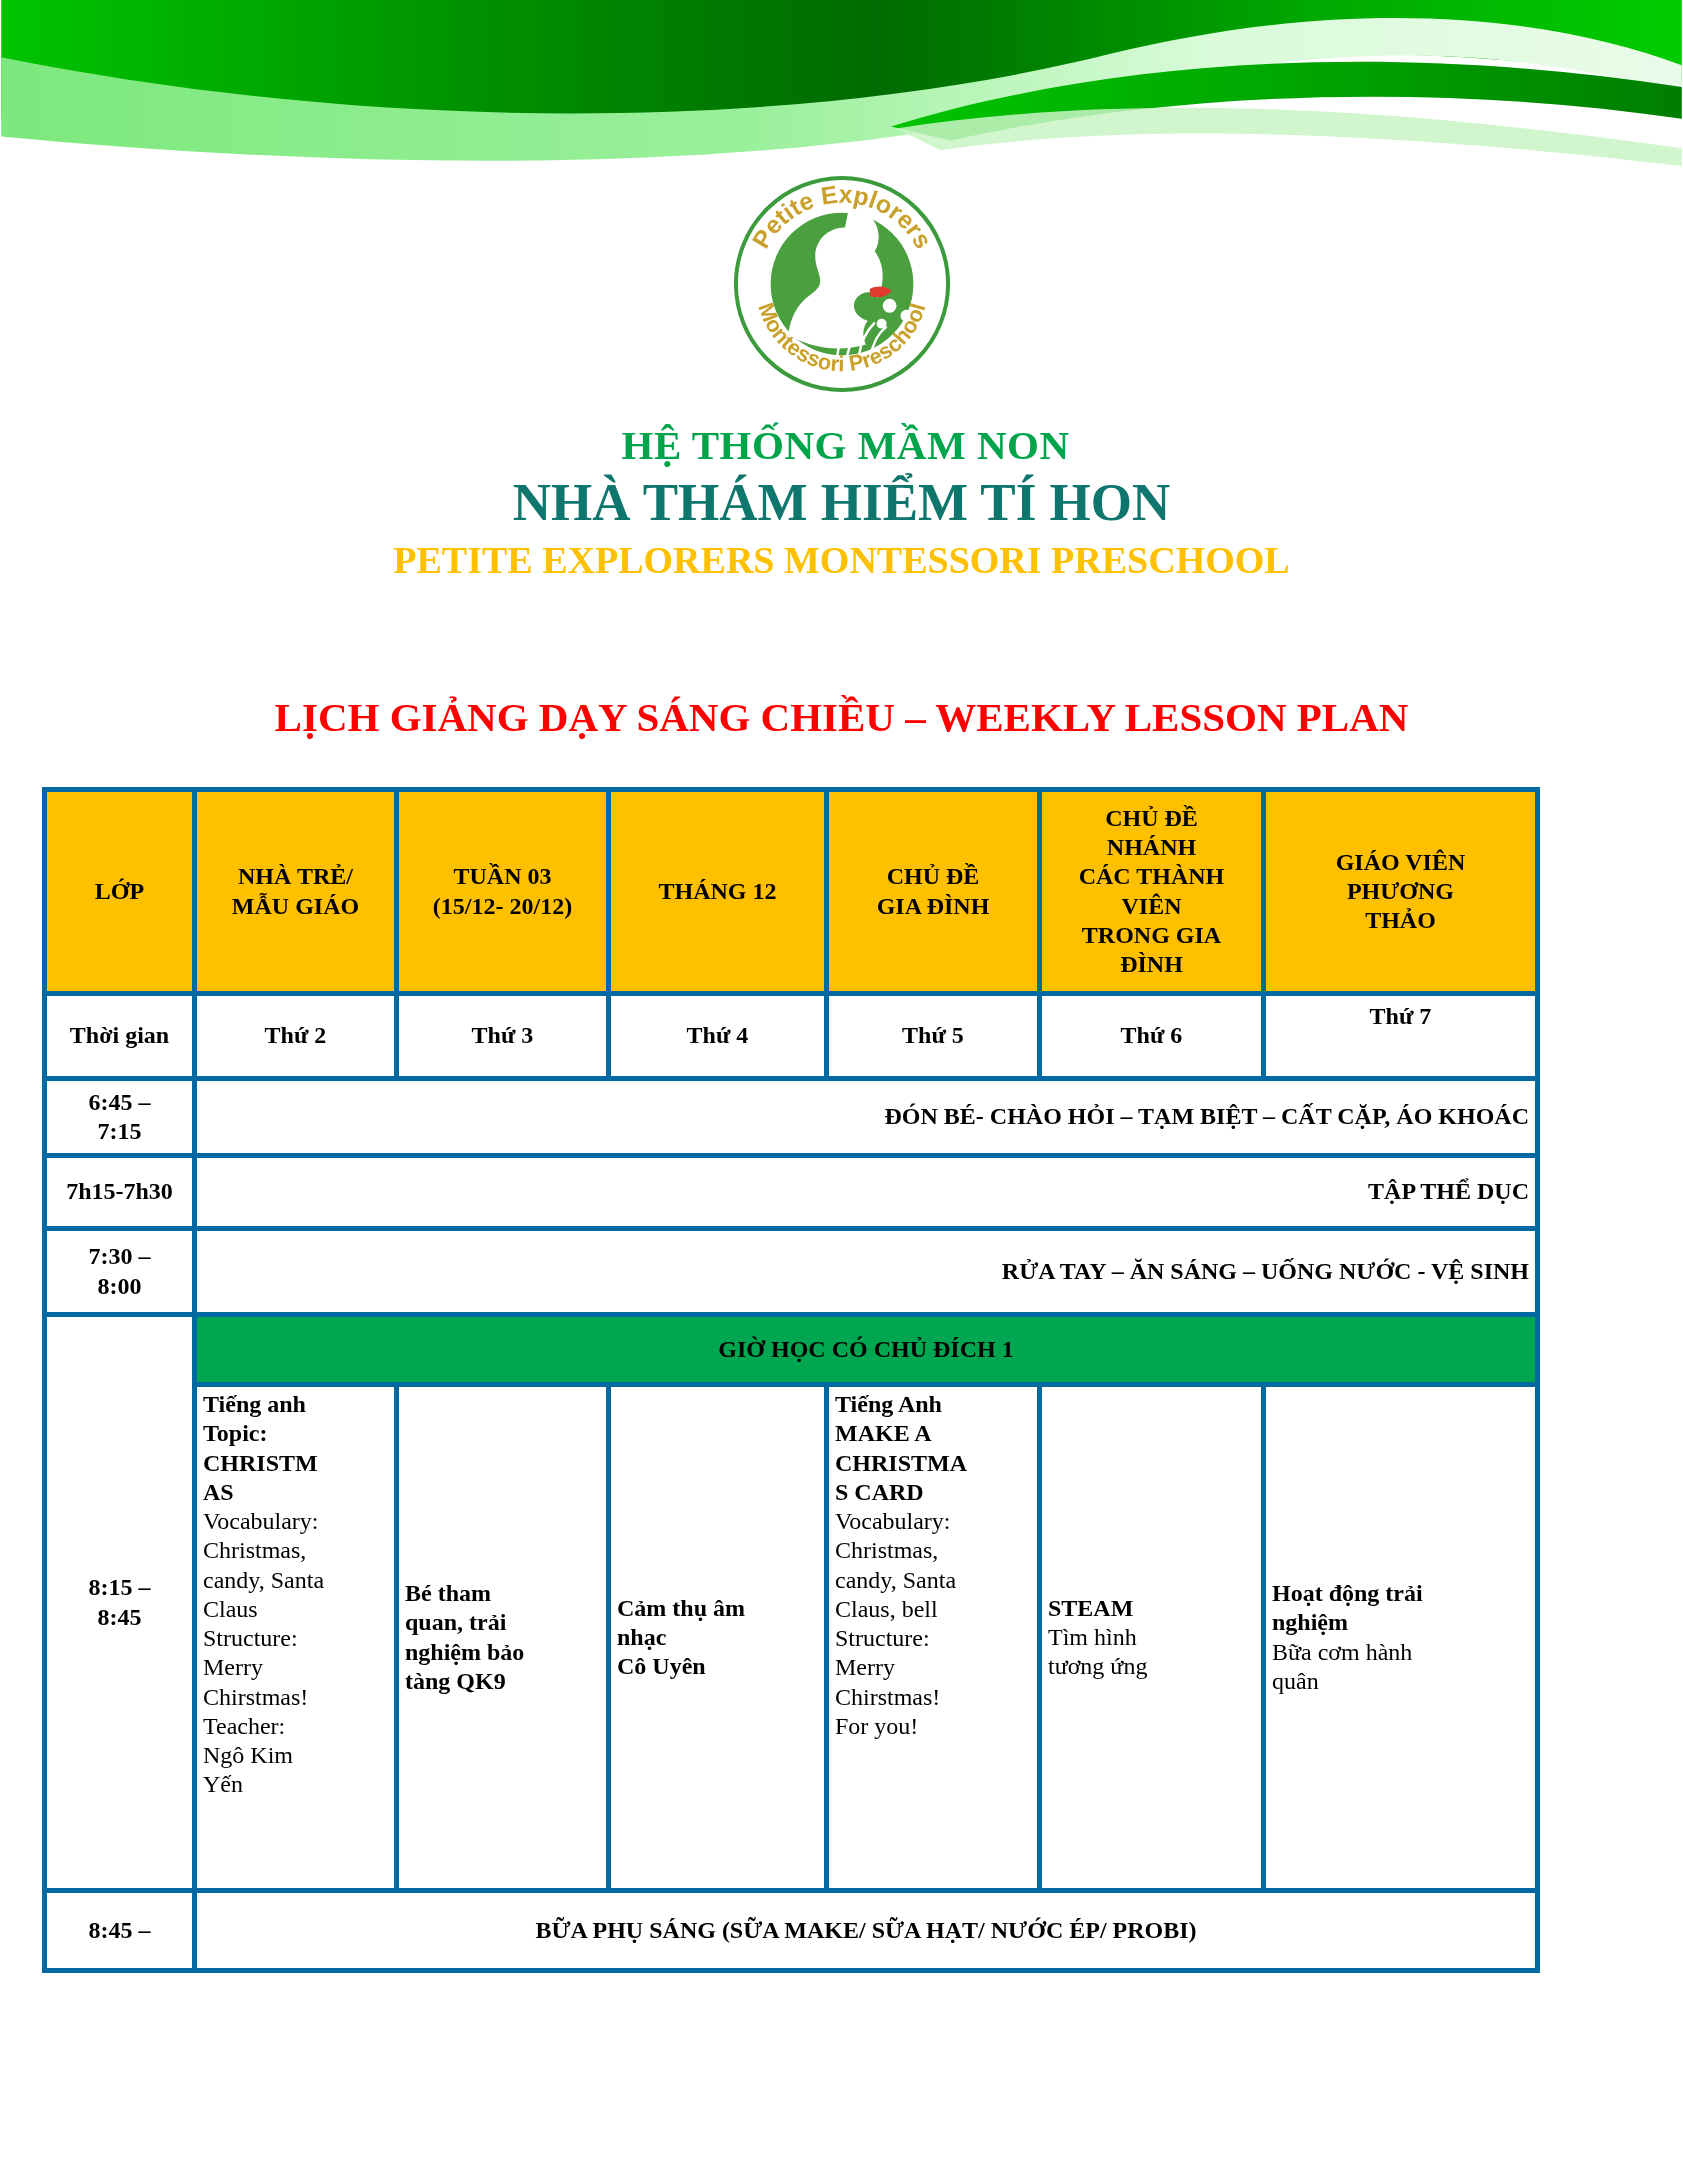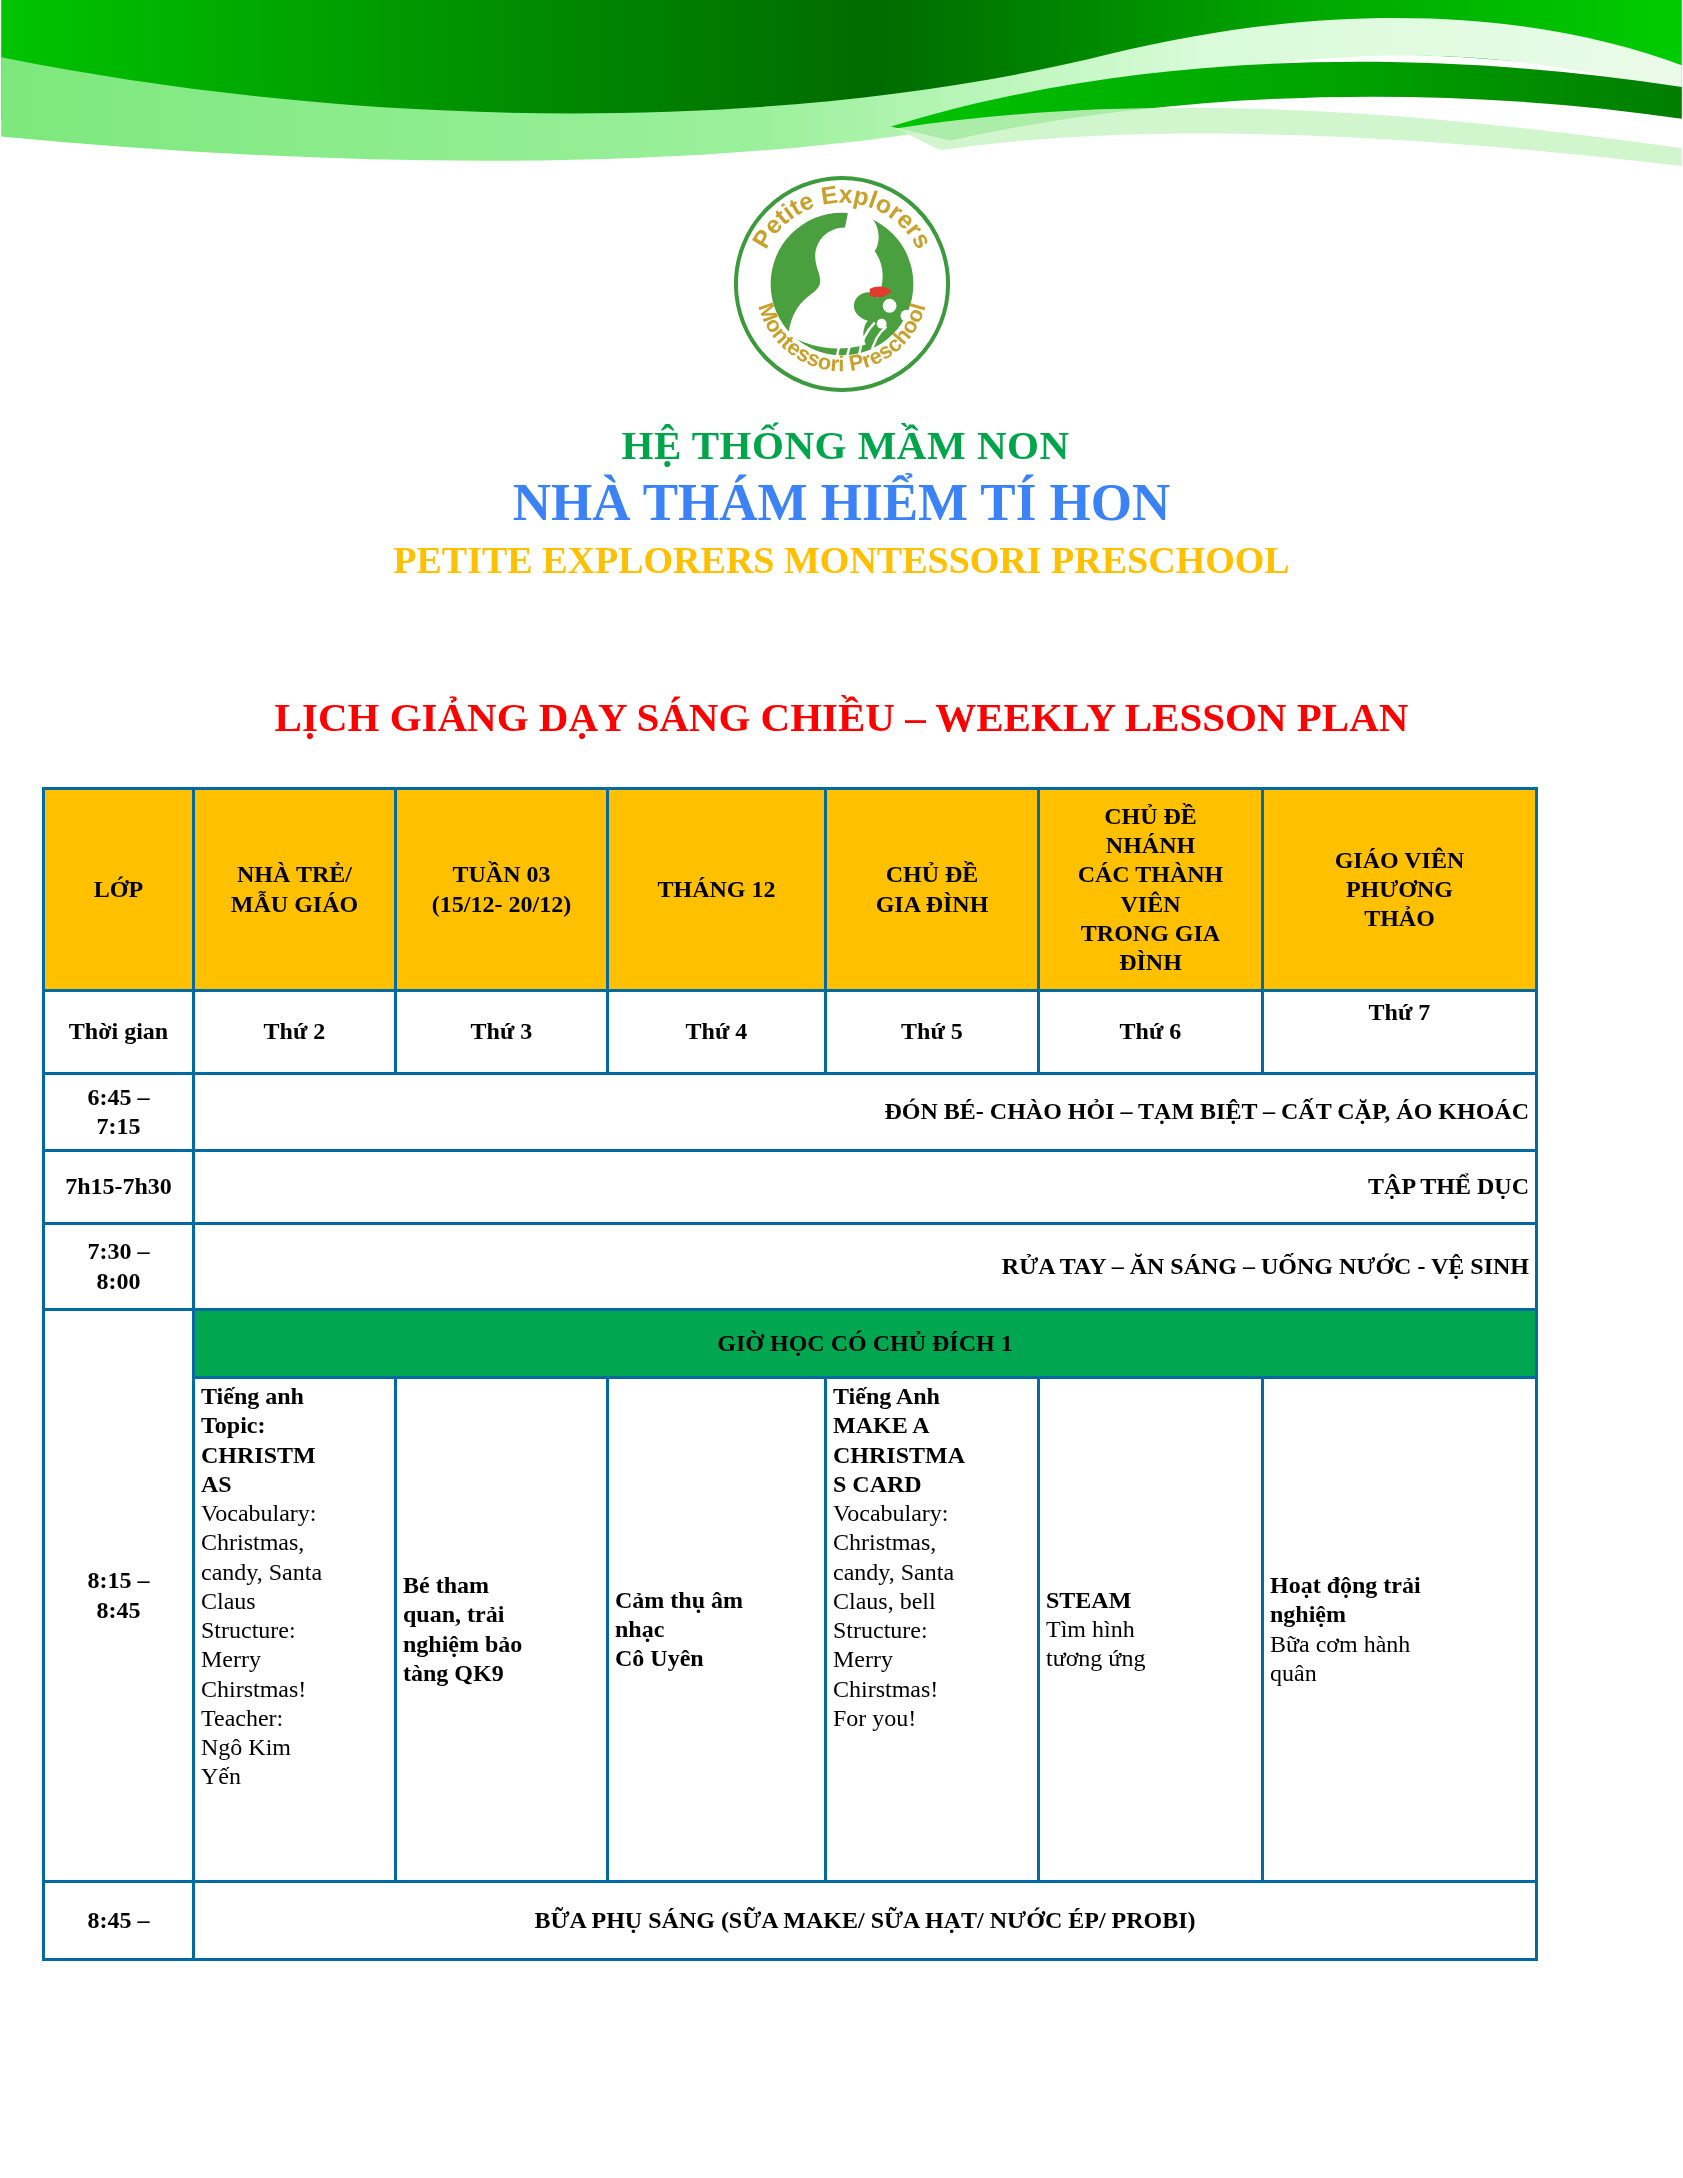--- a/index.html
+++ b/index.html
@@ -50,21 +50,21 @@
   .h-line1 {
     color: #00a44a;
     font-weight: bold;
     font-size: 41px;
     letter-spacing: 0.5px;
     line-height: 1.18;
     white-space: nowrap;
     padding-left: 8px;
   }
   .h-line2 {
-    color: #3b82f6;
+    color: #0f766e;
     font-weight: bold;
     font-size: 53px;
     line-height: 1.18;
     margin-top: 2px;
     white-space: nowrap;
   }
   .h-line3 {
     color: #ffc000;
     font-weight: bold;
     font-size: 38px;
@@ -99,21 +99,21 @@
     top: 787px;
     left: 42px;
     width: 1493px;
   }
   table.plan {
     border-collapse: collapse;
     table-layout: fixed;
     width: 1493px;
   }
   table.plan td {
-    border: 3px solid #0369a1;
+    border: 5px solid #0369a1;
     vertical-align: middle;
     padding: 3px 6px;
     font-size: 24px;
     line-height: 1.22;
   }
   
   .c0 { width: 150px; }
   .c1 { width: 202px; }
   .c2 { width: 212px; }
   .c3 { width: 218px; }

